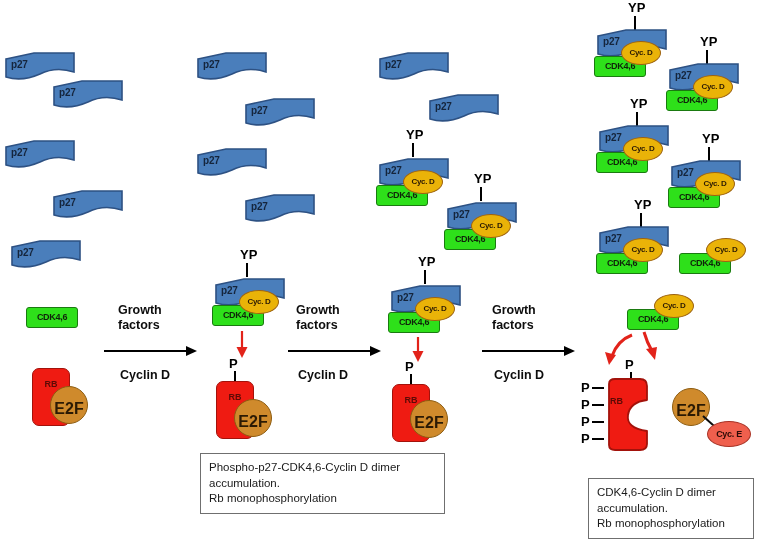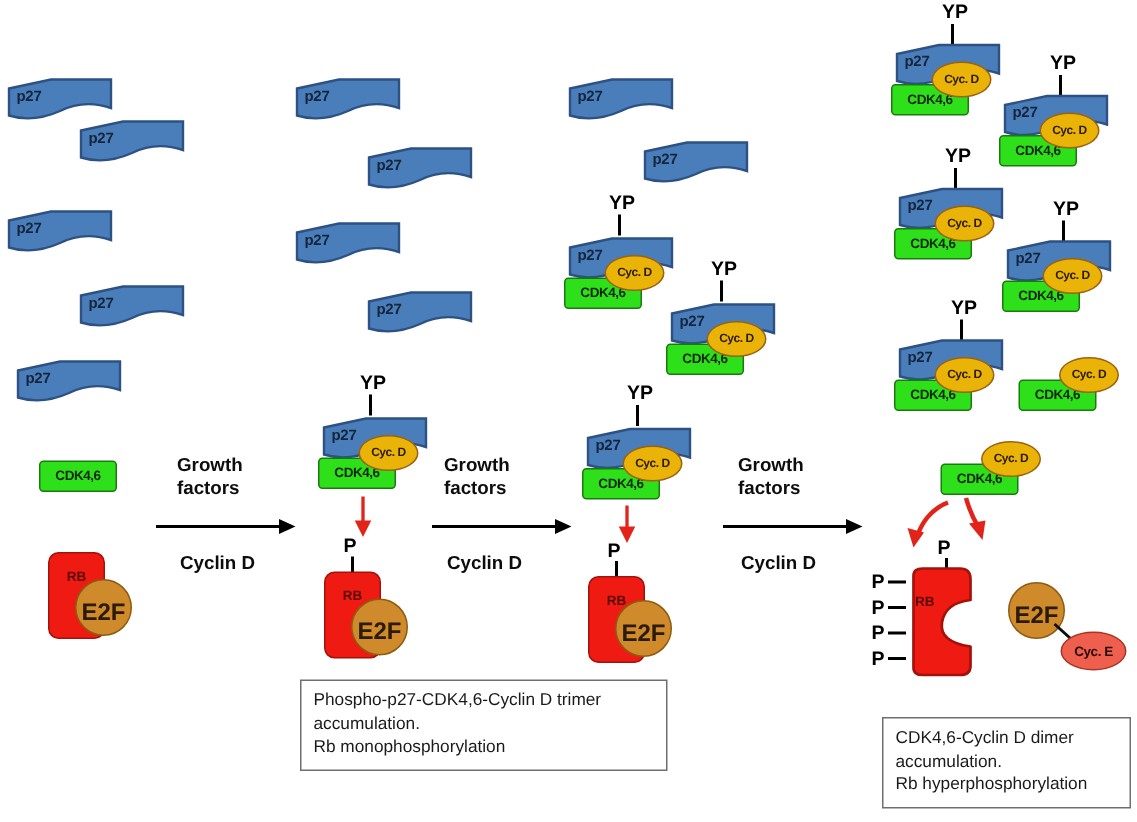--- a/index.html
+++ b/index.html
@@ -197,21 +197,21 @@
 
   <div class="node pmark" style="left:229px;top:357px;">P</div>
   <div class="node stem stem-v" style="left:234px;top:371px;height:11px;"></div>
   <div class="node rb" style="left:216px;top:381px;">
     <span class="lbl">RB</span>
   </div>
   <div class="node ell e2f" style="left:234px;top:399px;">
     <span class="lbl">E2F</span>
   </div>
 
-  <div class="node cap" style="left:200px;top:453px;width:245px;">Phospho-p27-CDK4,6-Cyclin D trimer
+  <div class="node cap" style="left:200px;top:453px;width:245px;">Phospho-p27-CDK4,6-Cyclin D dimer
 accumulation.
 Rb monophosphorylation</div>
 
   <div class="node steplbl" style="left:296px;top:303px;">Growth
 factors</div>
   <div class="node arrowline" style="left:288px;top:350px;width:84px;"></div>
   <div class="node arrowhead" style="left:370px;top:345.5px;"></div>
   <div class="node steplbl" style="left:298px;top:368px;">Cyclin D</div>
 
   <div class="node p27" style="left:378px;top:50px;">
@@ -427,15 +427,15 @@
       <polygon points="28,27 17,20 22,14" fill="#0d0d0d"></polygon>
     </svg>
   </div>
 
   <div class="node ell cyce" style="left:707px;top:421px;">
     <span class="lbl">Cyc. E</span>
   </div>
 
   <div class="node cap" style="left:588px;top:478px;width:166px;">CDK4,6-Cyclin D dimer
 accumulation.
-Rb hyperphosphorylation</div>
+Rb monophosphorylation</div>
 
 </div>
 
 </body></html>

